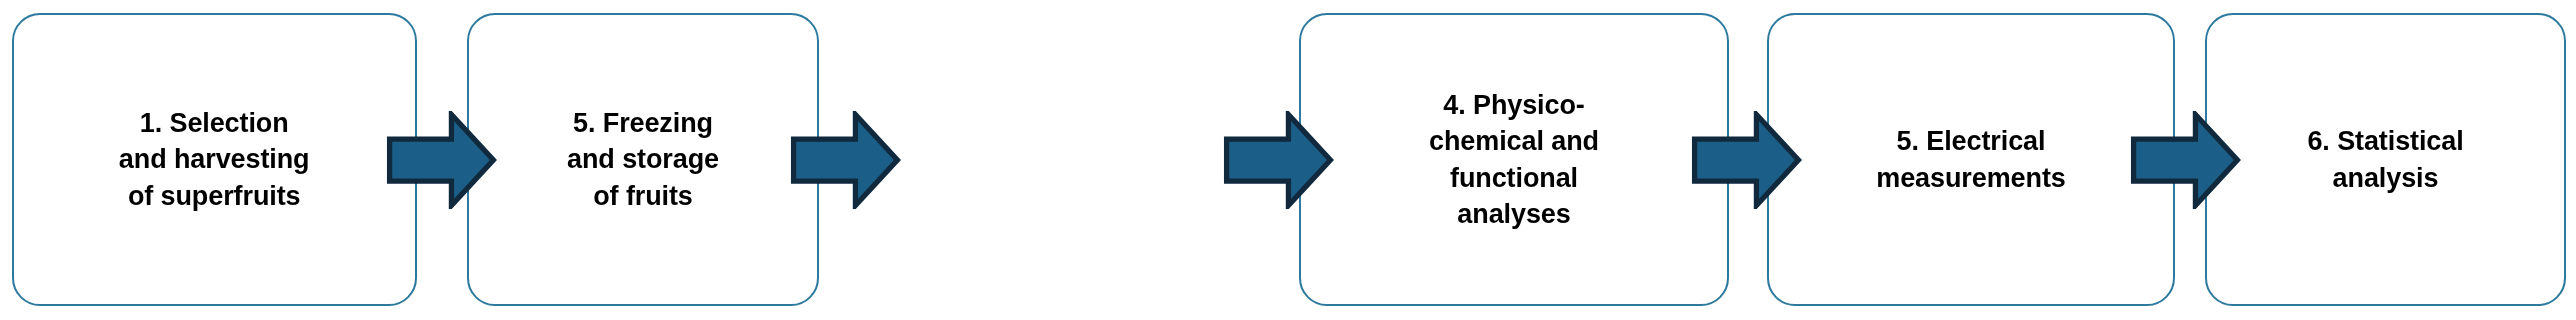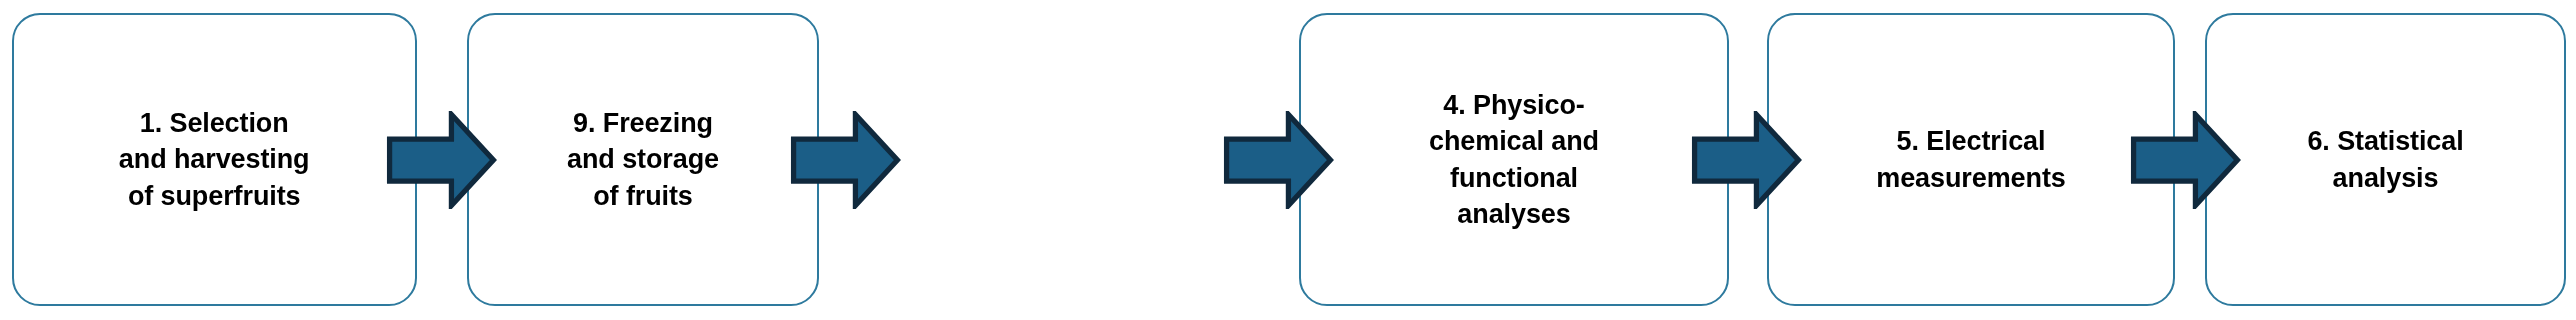--- a/index.html
+++ b/index.html
@@ -56,21 +56,21 @@
 of superfruits</span>
   </div>
 
   <span class="flow-arrow" style="left:386px;top:111px;">
     <svg width="111" height="98" viewBox="0 0 190 168">
       <path d="M 6 48 L 112 48 L 112 6 L 184 84 L 112 162 L 112 120 L 6 120 Z" fill="#1b5e87" stroke="#10293d" stroke-width="9" stroke-linejoin="miter"></path>
     </svg>
   </span>
 
   <div class="step-box" style="left:467px;width:352px;">
-    <span class="step-label">9. Freezing
+    <span class="step-label">5. Freezing
 and storage
 of fruits</span>
   </div>
 
   <span class="flow-arrow" style="left:790px;top:111px;">
     <svg width="111" height="98" viewBox="0 0 190 168">
       <path d="M 6 48 L 112 48 L 112 6 L 184 84 L 112 162 L 112 120 L 6 120 Z" fill="#1b5e87" stroke="#10293d" stroke-width="9" stroke-linejoin="miter"></path>
     </svg>
   </span>
 

